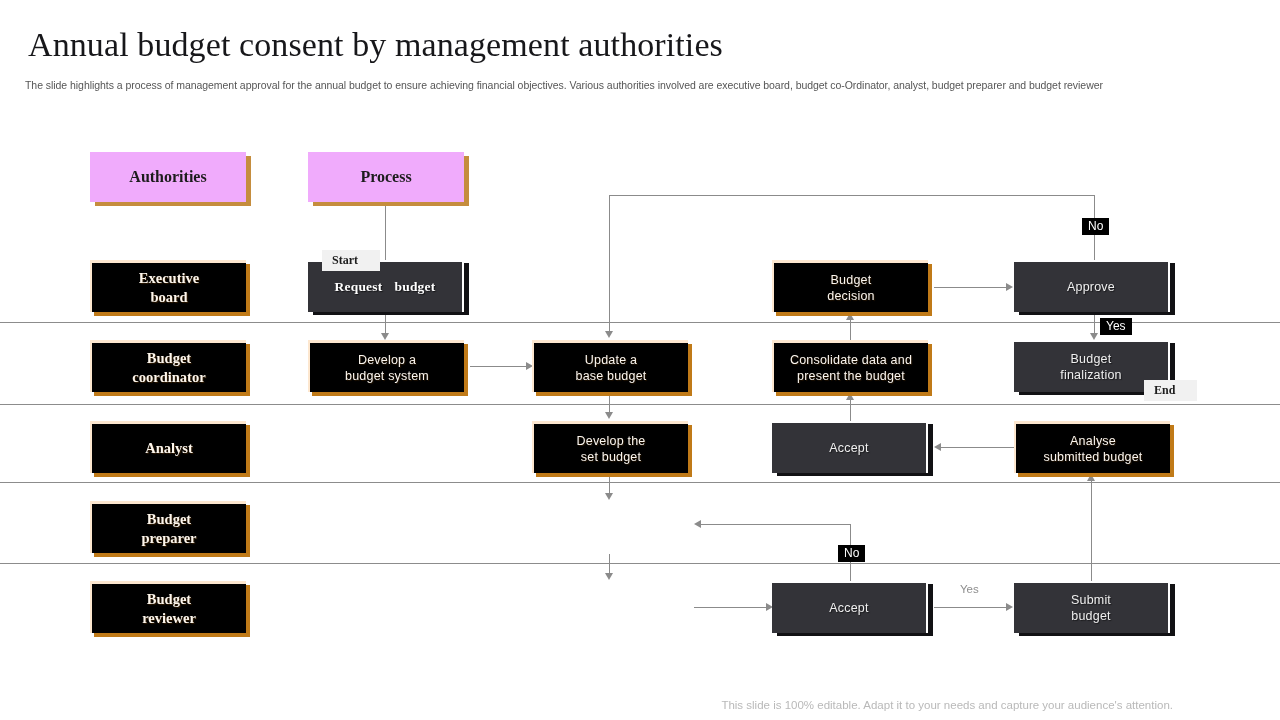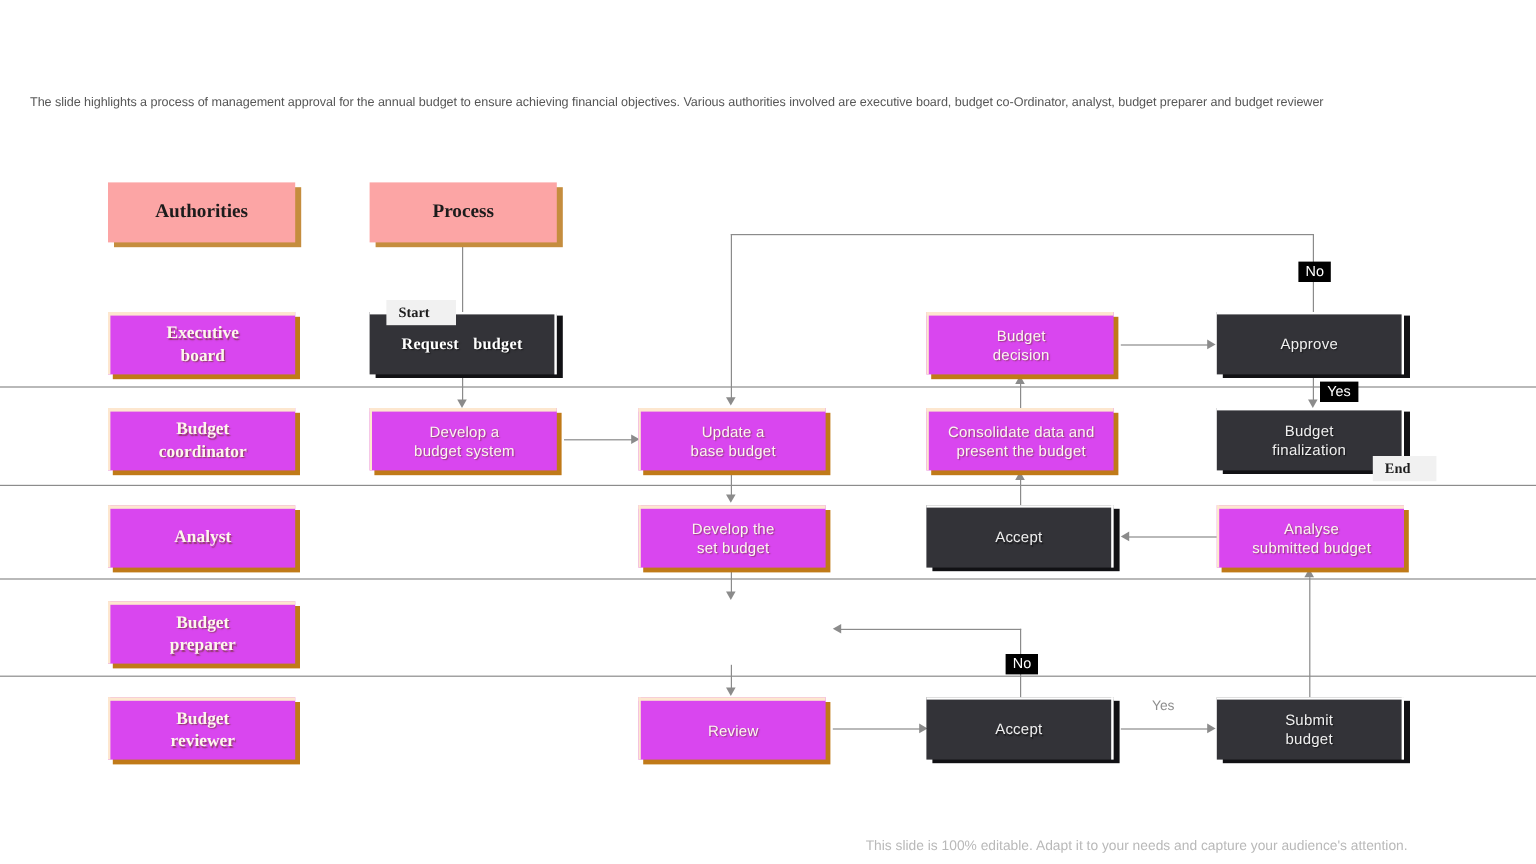--- a/index.html
+++ b/index.html
@@ -59,37 +59,37 @@
     align-items: center;
     justify-content: center;
     text-align: center;
     line-height: 1.28;
     z-index: 5;
   }
   .nodebox .lbl { position: relative; z-index: 2; padding: 0 6px; }
 
   
   .orange {
-    background: #d946ef;
+    background: #000000;
     color: #ffffff;
     box-shadow: 4px 4px 0 0 #c07a18;
     border-top: 3px solid #fde7cf;
     border-left: 2px solid #fde7cf;
   }
   
   .dark {
     background: #333338;
     color: #f2f2f2;
     box-shadow: 5px 3px 0 0 #111114;
     border-top: 2px solid #ffffff;
     border-right: 2px solid #ffffff;
   }
   
   .pale {
-    background: #fca5a5;
+    background: #f0abfc;
     color: #1c1c1c;
     box-shadow: 5px 4px 0 0 #c58d3e;
     font-family: "Liberation Serif", serif;
     font-weight: bold;
     font-size: 16px;
   }
 
   
   .role .lbl {
     font-family: "Liberation Serif", serif;
@@ -184,20 +184,21 @@
     font-size: 11.5px;
     font-family: "Liberation Sans", sans-serif;
     z-index: 8;
   }
 </style>
 </head>
 <body>
 
 <div id="slide">
 
+  <div id="title">Annual budget consent by management authorities</div>
   <div id="subtitle">The slide highlights a process of management approval for the annual budget to ensure achieving financial objectives. Various authorities involved are executive board, budget co-Ordinator, analyst, budget preparer and budget reviewer</div>
 
   <div class="lane-line" style="top:322px;"></div>
   <div class="lane-line" style="top:404px;"></div>
   <div class="lane-line" style="top:482px;"></div>
   <div class="lane-line" style="top:563px;"></div>
 
   <div class="nodebox pale" style="left:90px; top:152px; width:156px; height:50px;">
     <span class="lbl">Authorities</span>
   </div>
@@ -257,23 +258,20 @@
     <span class="lbl">set budget</span>
   </div>
 
   <div class="conn v" style="left:609px; top:474px; height:20px;"></div>
   <div class="arrow down" style="left:604.5px; top:493px;"></div>
 
 
   <div class="conn v" style="left:609px; top:554px; height:20px;"></div>
   <div class="arrow down" style="left:604.5px; top:573px;"></div>
 
-  <div class="nodebox orange proc" style="left:532px; top:581px; width:156px; height:52px;">
-    <span class="lbl">Review</span>
-  </div>
 
   <div class="conn h" style="left:694px; top:607px; width:74px;"></div>
   <div class="arrow right" style="left:766px; top:602.5px;"></div>
 
   <div class="nodebox dark" style="left:772px; top:581px; width:156px; height:52px;">
     <span class="lbl">Accept</span>
   </div>
 
   <div class="conn v" style="left:850px; top:524px; height:58px;"></div>
   <div class="conn h" style="left:700px; top:524px; width:151px;"></div>

